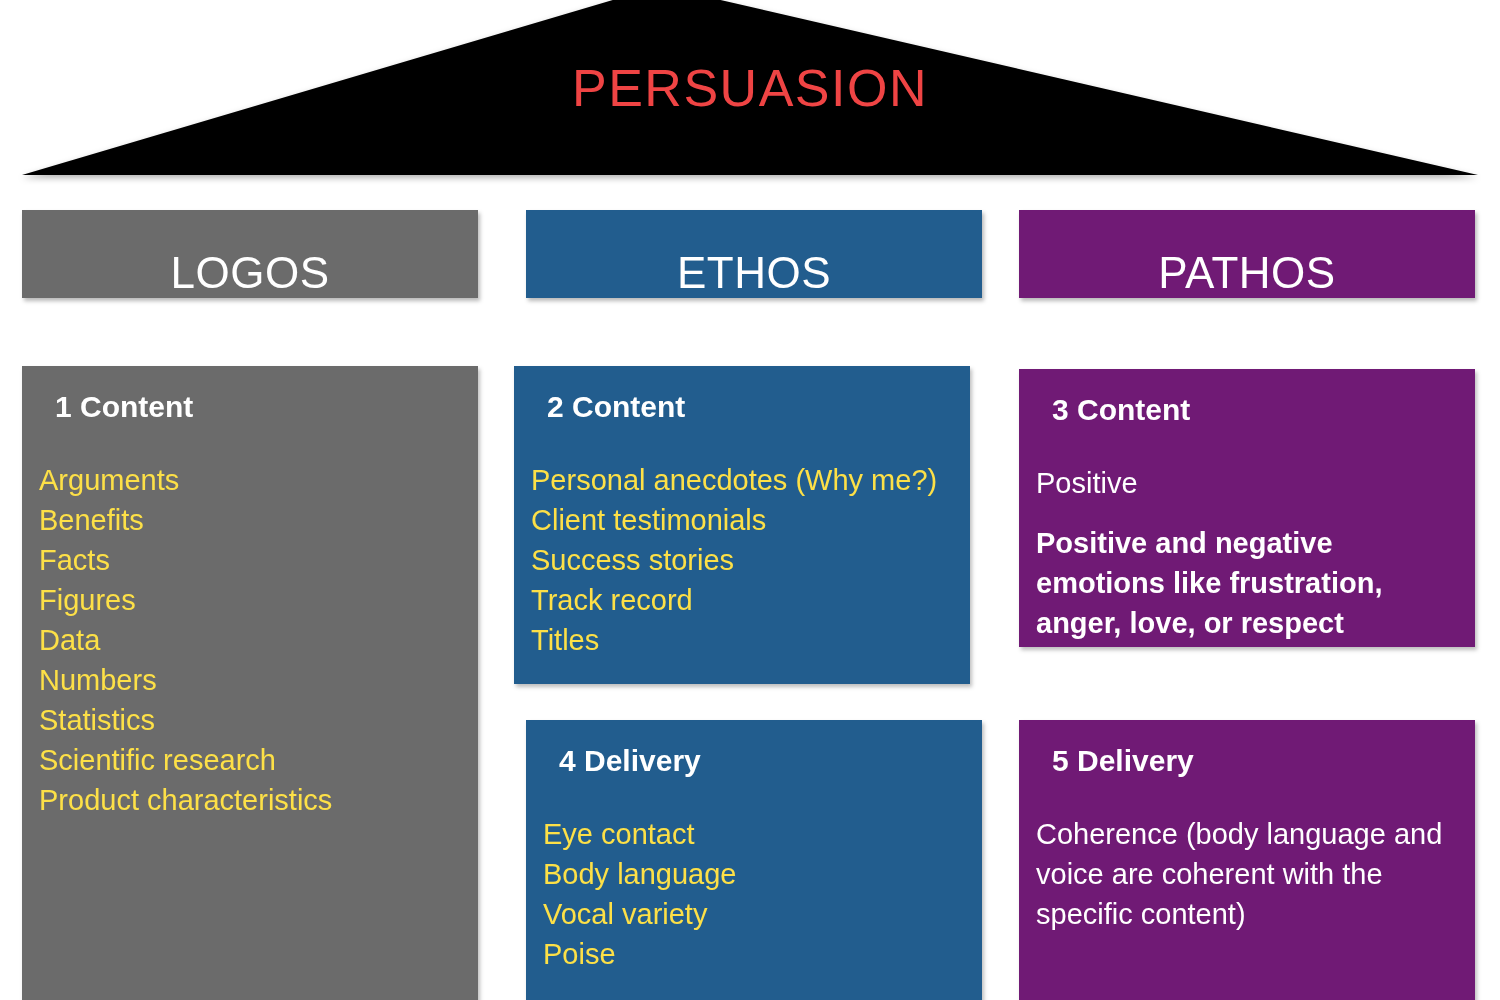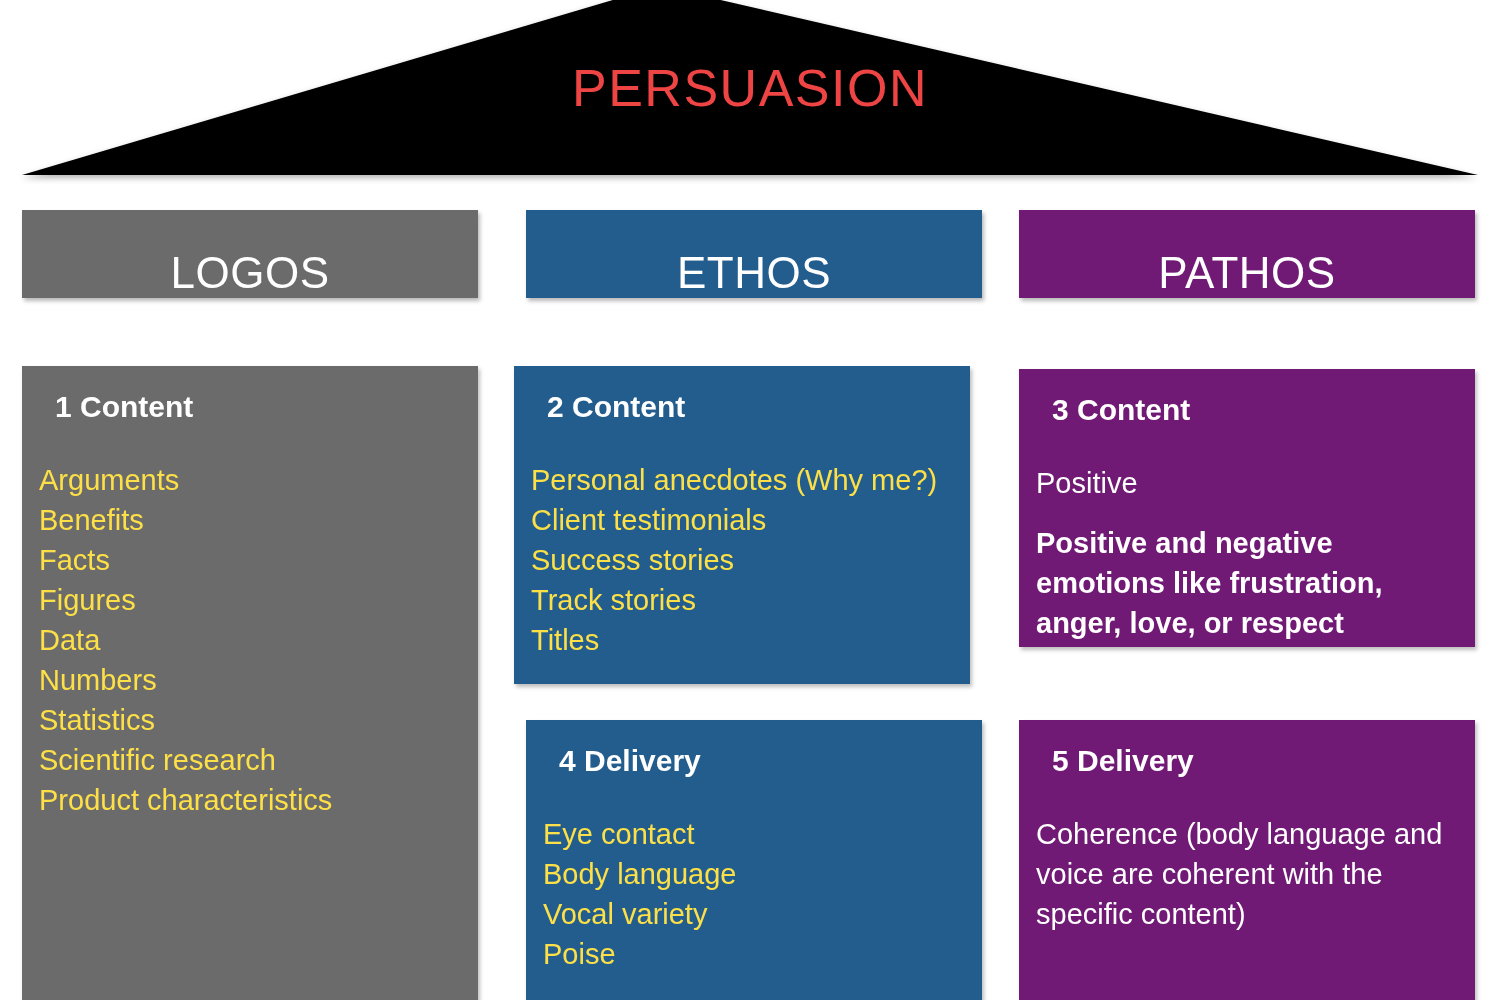--- a/index.html
+++ b/index.html
@@ -167,21 +167,21 @@
       <span class="header-label">ETHOS</span>
     </div>
   </div>
 
   <div class="panel panel-ethos-content bg-blue">
     <div class="panel-heading">2 Content</div>
     <ul class="panel-list">
       <li>Personal anecdotes (Why me?)</li>
       <li>Client testimonials</li>
       <li>Success stories</li>
-      <li>Track stories</li>
+      <li>Track record</li>
       <li>Titles</li>
     </ul>
   </div>
 
   <div class="panel panel-ethos-delivery bg-blue">
     <div class="panel-heading">4 Delivery</div>
     <ul class="panel-list">
       <li>Eye contact</li>
       <li>Body language</li>
       <li>Vocal variety</li>

